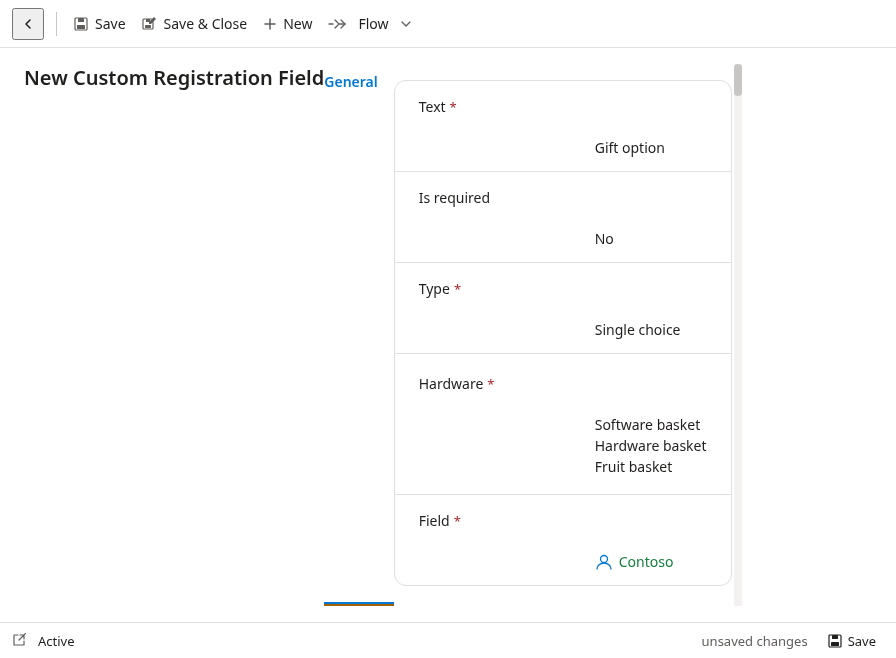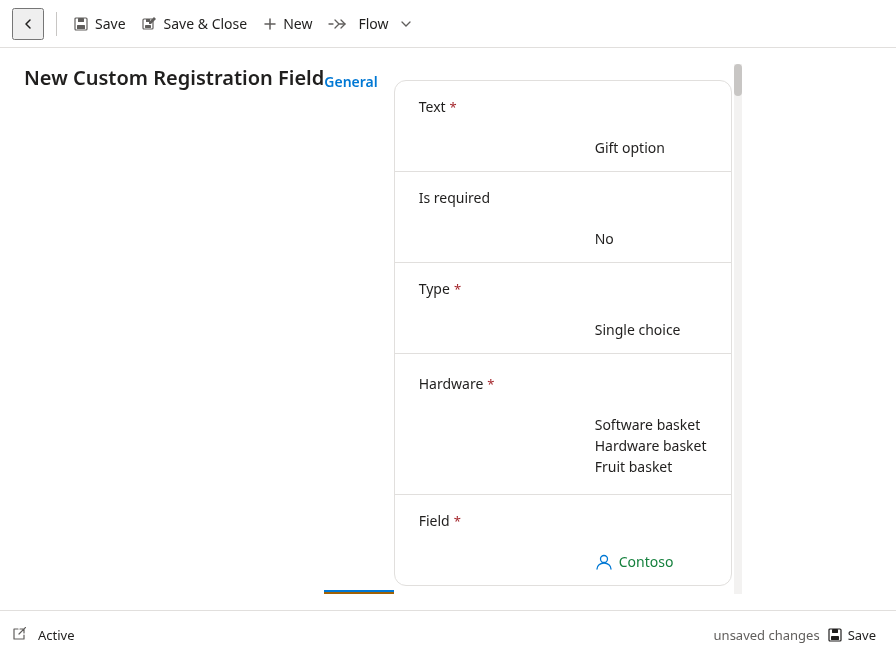--- a/index.html
+++ b/index.html
@@ -140,40 +140,40 @@
       display: flex;
       flex-direction: column;
       gap: 2px;
     }
 
     
     .status-bar {
       display: flex;
       align-items: center;
       justify-content: space-between;
-      height: 48px;
+      height: 36px;
       border-top: 1px solid #e1dfdd;
       padding: 0 12px;
       background: #fff;
       flex-shrink: 0;
     }
     .status-left {
       display: flex;
       align-items: center;
       gap: 12px;
     }
     .status-icon { color: #605e5c; font-size: 16px; cursor: pointer; }
     .status-badge {
       font-size: 13px;
       color: #201f1e;
     }
     .status-right {
       display: flex;
       align-items: center;
-      gap: 0;
+      gap: 12px;
     }
     .unsaved-text {
       font-size: 13px;
       color: #605e5c;
     }
     .save-status-btn {
       display: flex;
       align-items: center;
       gap: 6px;
       font-size: 13px;

